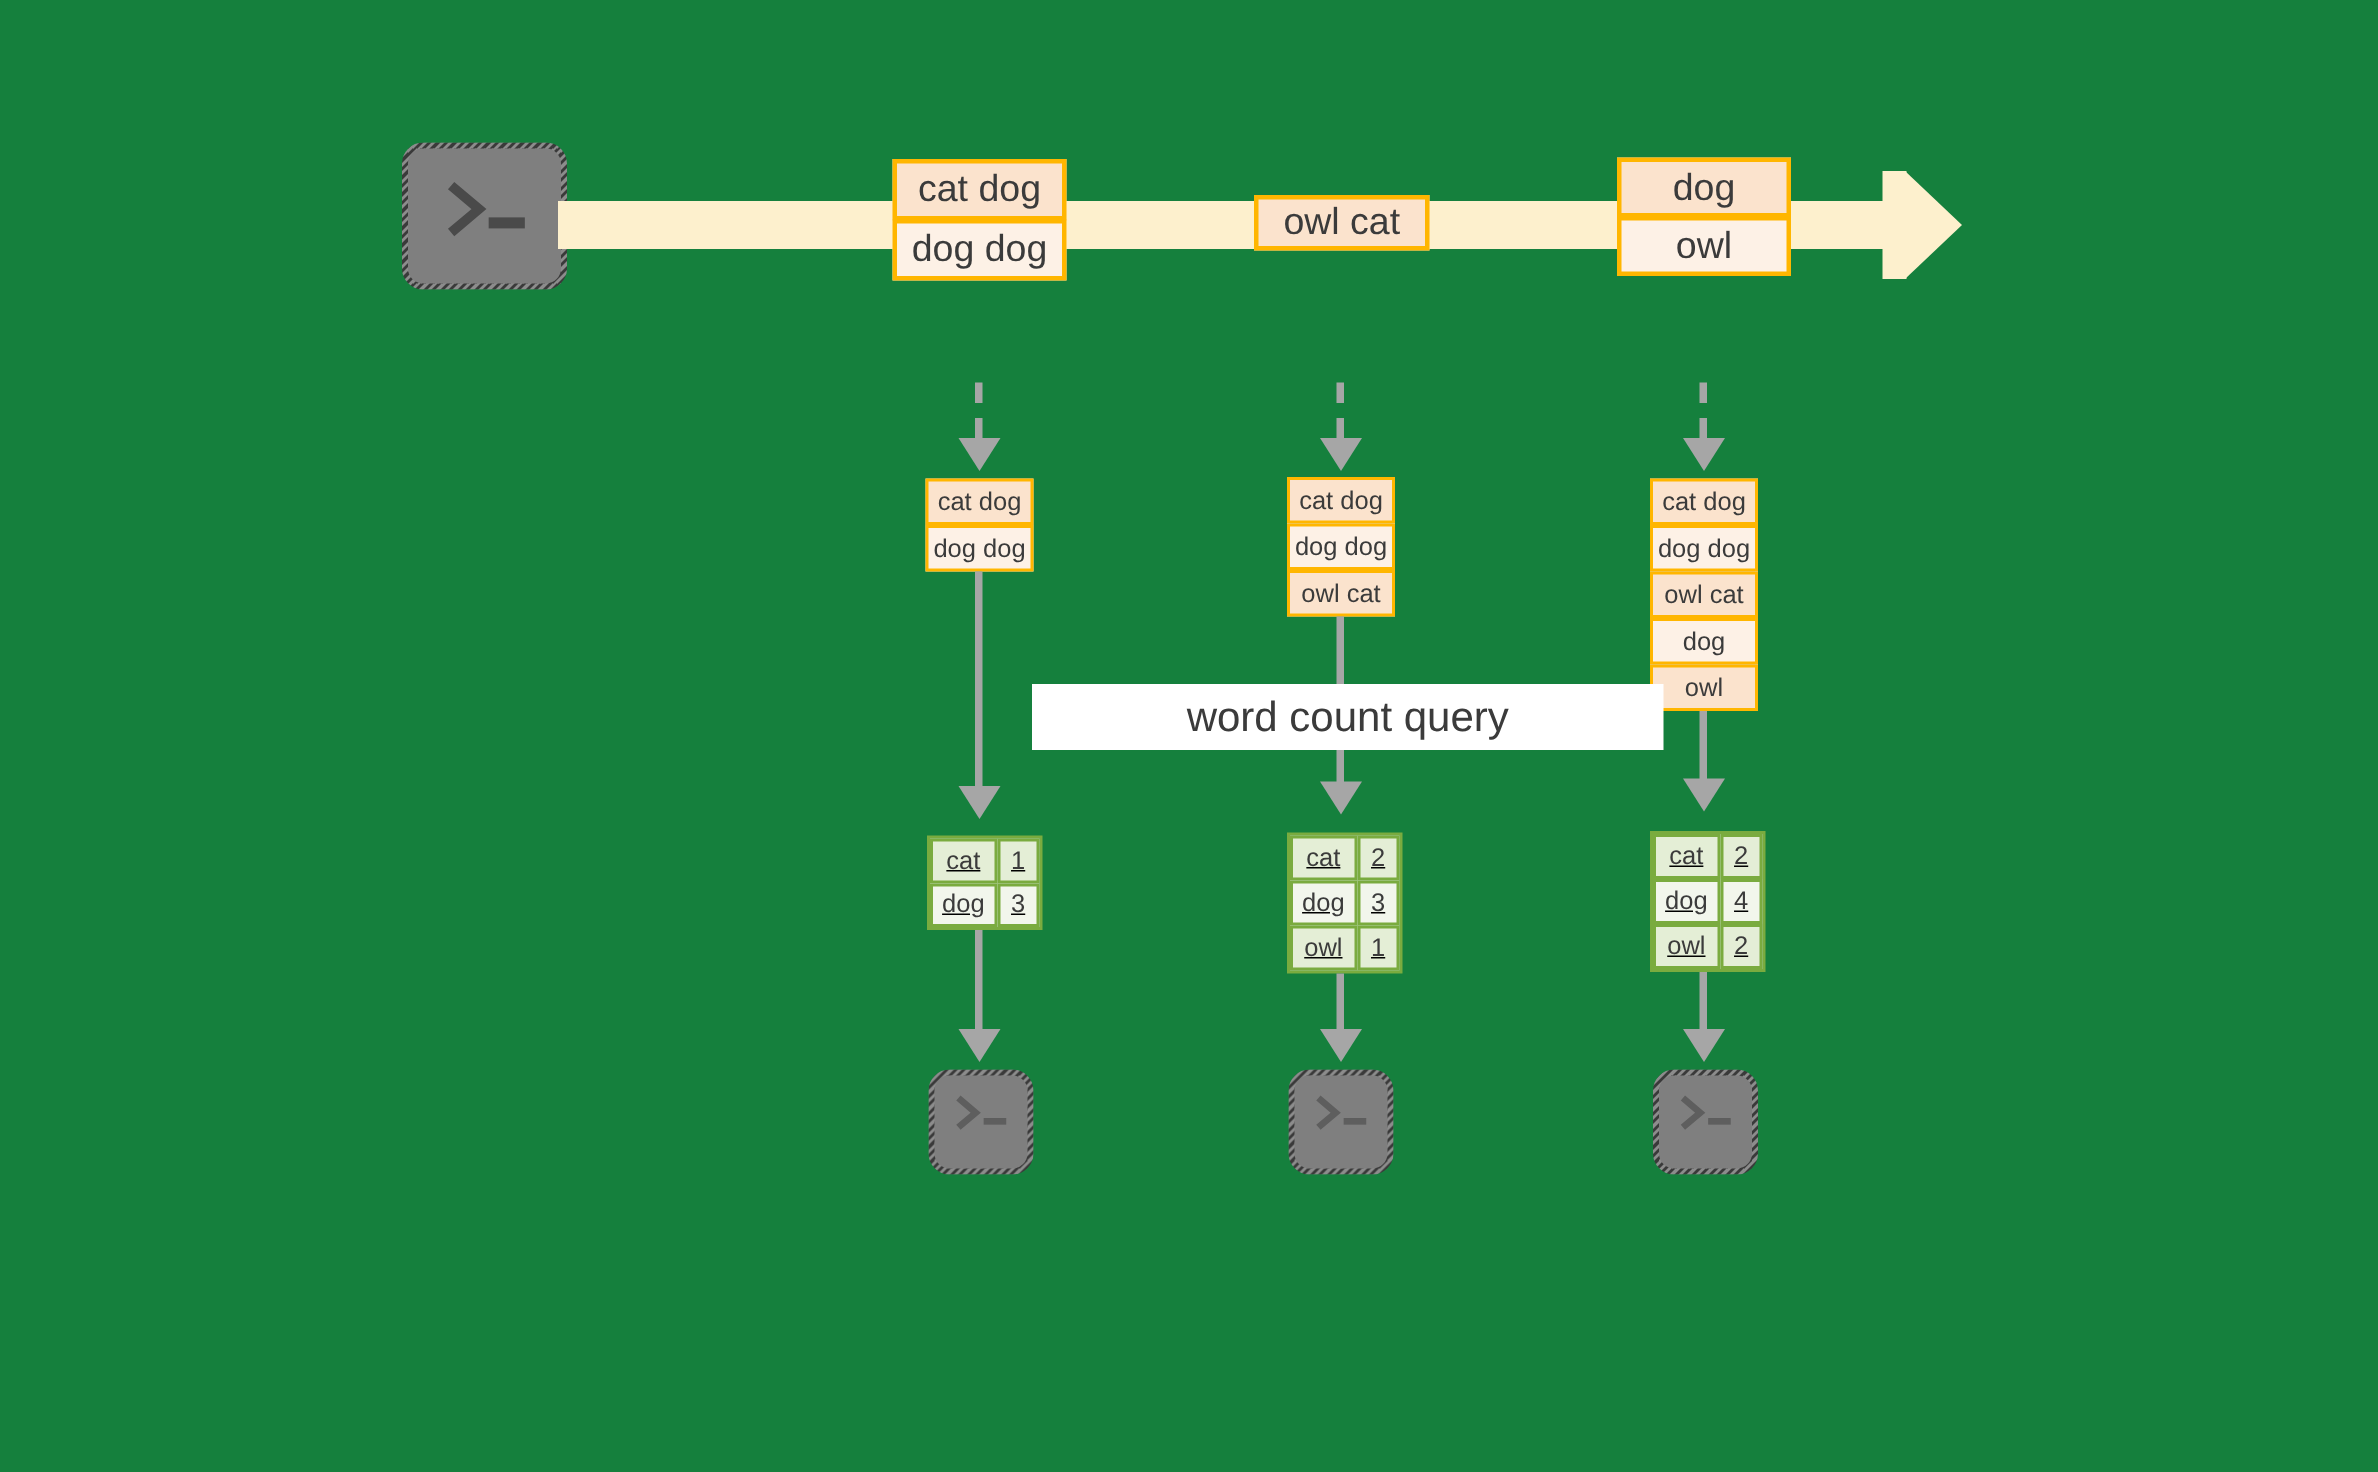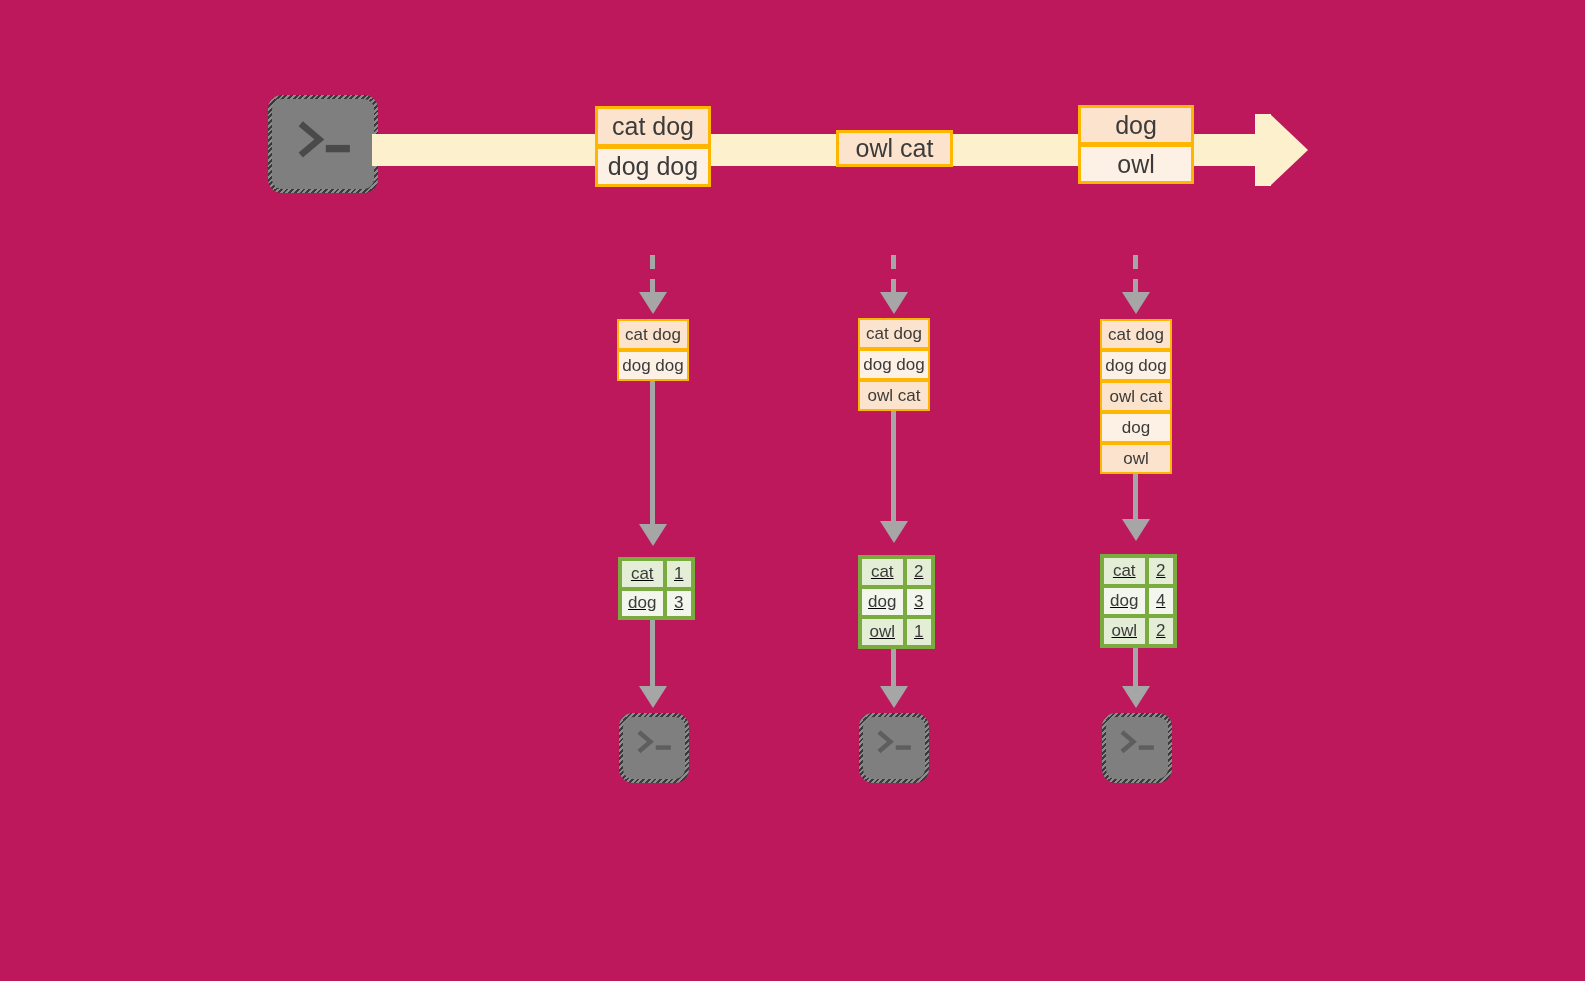--- a/index.html
+++ b/index.html
@@ -7,21 +7,21 @@
     padding: 0;
     background: #000000;
   }
   body {
     font-family: "Liberation Sans", sans-serif;
   }
   #canvas {
     position: relative;
     width: 1585px;
     height: 981px;
-    background: #be185d;
+    background: #15803d;
     overflow: hidden;
   }
 
   
   .term {
     position: absolute;
     box-sizing: border-box;
     background: #7f7f7f;
     border: 4px solid transparent;
     border-radius: 14px;
@@ -282,14 +282,15 @@
   <div class="term" style="left:1102px; top:713px; width:70px; height:70px;">
     <div class="term-inner"></div>
     <div class="term-glyph">
       <svg viewBox="0 0 70 70" preserveAspectRatio="none">
         <path d="M18 17 L31 28 L18 39" fill="none" stroke="#5e5e5e" stroke-width="5"></path>
         <rect x="37" y="32" width="17" height="5" fill="#5e5e5e"></rect>
       </svg>
     </div>
   </div>
 
+  <div class="band" style="left:688px; top:456px; width:421px; height:44px;">word count query</div>
 
 </div>
 
 </body></html>

